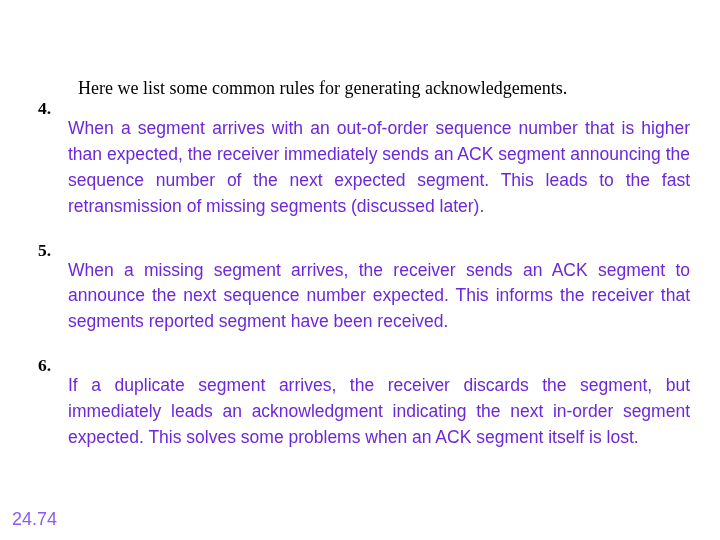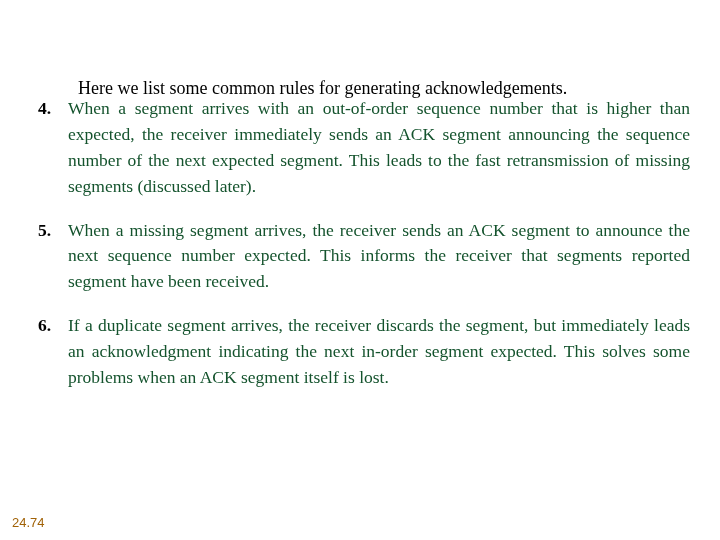--- a/index.html
+++ b/index.html
@@ -90,30 +90,31 @@
   }
   .num {
     font-weight: bold;
     width: 30px;
     flex: 0 0 30px;
     color: #000;
   }
   .body {
     flex: 1;
     text-align: justify;
-    color: #14532d;
-    font-family: Liberation Serif, serif;
+    color: #6d28d9;
+    font-family: Liberation Sans, sans-serif;
+    margin-top: 20px;
   }
   .pagenum {
     position: absolute;
     left: 12px;
     bottom: 10px;
-    font-size: 13px;
+    font-size: 18px;
     font-family: Arial, sans-serif;
-    color: #a16207;
+    color: #8b5cf6;
   }
 </style>
 </head>
 <body>
 
 <div class="slide">
 
 
   <div class="intro">Here we list some common rules for generating acknowledgements.</div>
 

